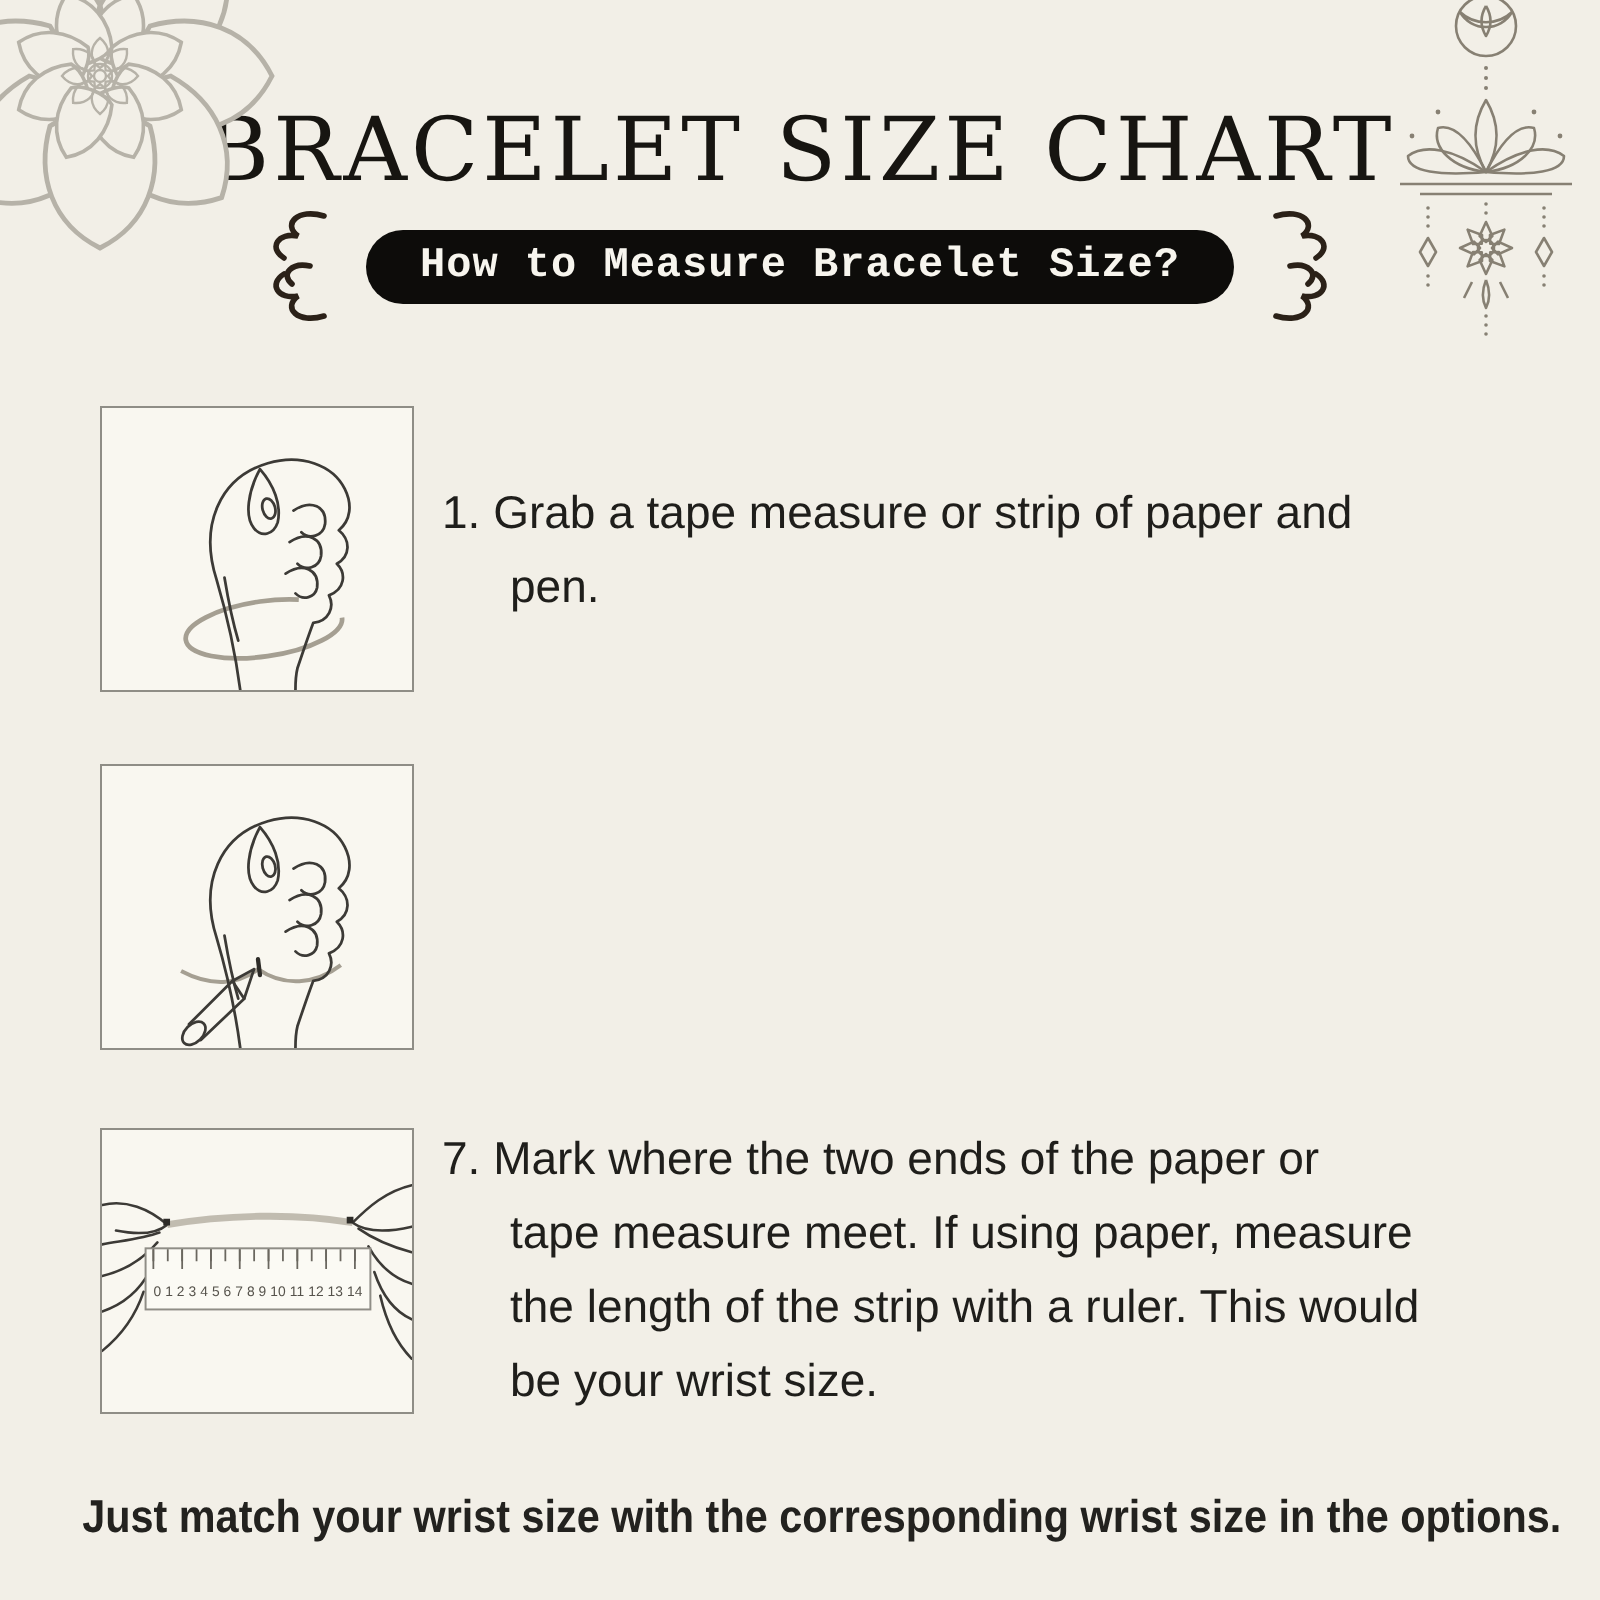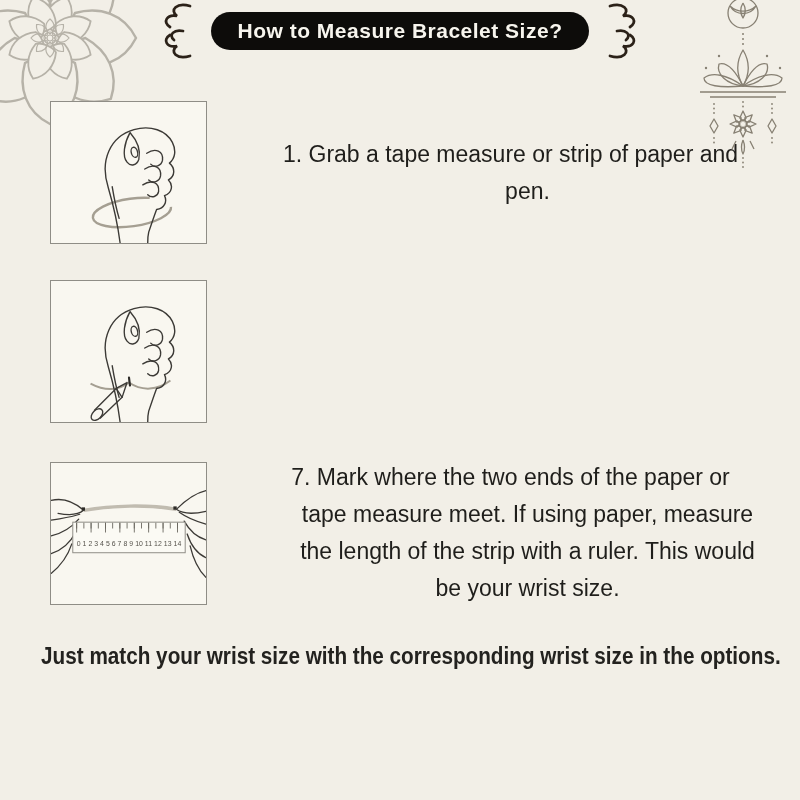--- a/index.html
+++ b/index.html
@@ -15,26 +15,26 @@
   
   .title{
     margin-top:50px;text-align:center;
     font-family:"DejaVu Serif","Liberation Serif",serif;
     font-size:44px;font-weight:400;letter-spacing:2px;color:#171511;
     line-height:52px;
   }
   .subtitle-row{display:flex;justify-content:center;align-items:center;gap:13px;margin-top:8px;height:46px;}
   .pill{
     background:#0d0c0a;color:#f7f5ee;border-radius:24px;
-    font-family:Liberation Sans, sans-serif;font-weight:700;font-size:21px;
+    font-family:Liberation Mono, monospace;font-weight:700;font-size:21px;
     padding:7px 27px;letter-spacing:0.5px;white-space:nowrap;
   }
   .flourish{display:block;}
   
-  .steps{margin-top:47px;text-align:center;}
+  .steps{margin-top:47px;}
   .step-row{display:flex;align-items:center;margin:0 0 36px 50px;gap:14px;}
   .illus-box{
     position:relative;flex:0 0 157px;width:157px;height:143px;
     background:#f9f7f0;border:1px solid #8f8d86;box-sizing:border-box;
   }
   .illus-box svg{position:absolute;top:0;left:0;}
   .step-text{
     width:560px;font-size:23px;line-height:37px;color:#1f1e1b;
     white-space:pre-line;padding-left:34px;text-indent:-34px;
   }
@@ -159,20 +159,21 @@
           <use href="#lstar-petal" transform="rotate(225)"></use>
         <use href="#lstar-petal" transform="rotate(270)"></use>
           <use href="#lstar-petal" transform="rotate(315)"></use>
         <circle r="4"></circle>
       </g>
       <path d="M55,140 C57,145 57,150 55,154 C53,150 53,145 55,140"></path>
       <path d="M48,141 L44,149 M62,141 L66,149"></path>
     </g>
   </svg>
 
+  <div class="title">BRACELET SIZE CHART</div>
 
   <div class="subtitle-row">
     <svg class="flourish" width="40" height="62" viewBox="0 0 40 62">
       <use href="#flourish-shape"></use>
     </svg>
     <div class="pill">How to Measure Bracelet Size?</div>
     <svg class="flourish" width="40" height="62" viewBox="0 0 40 62" style="transform:scaleX(-1)">
       <use href="#flourish-shape"></use>
     </svg>
   </div>

